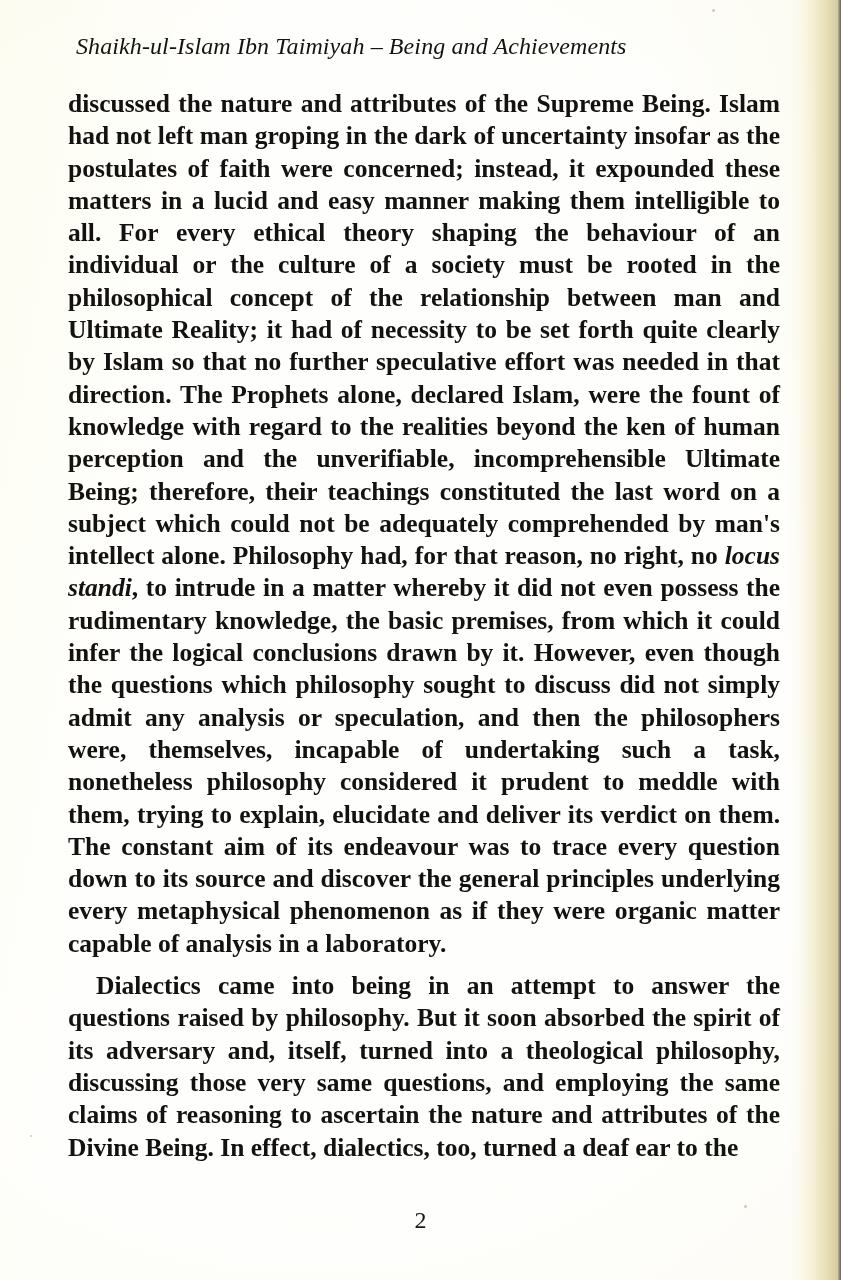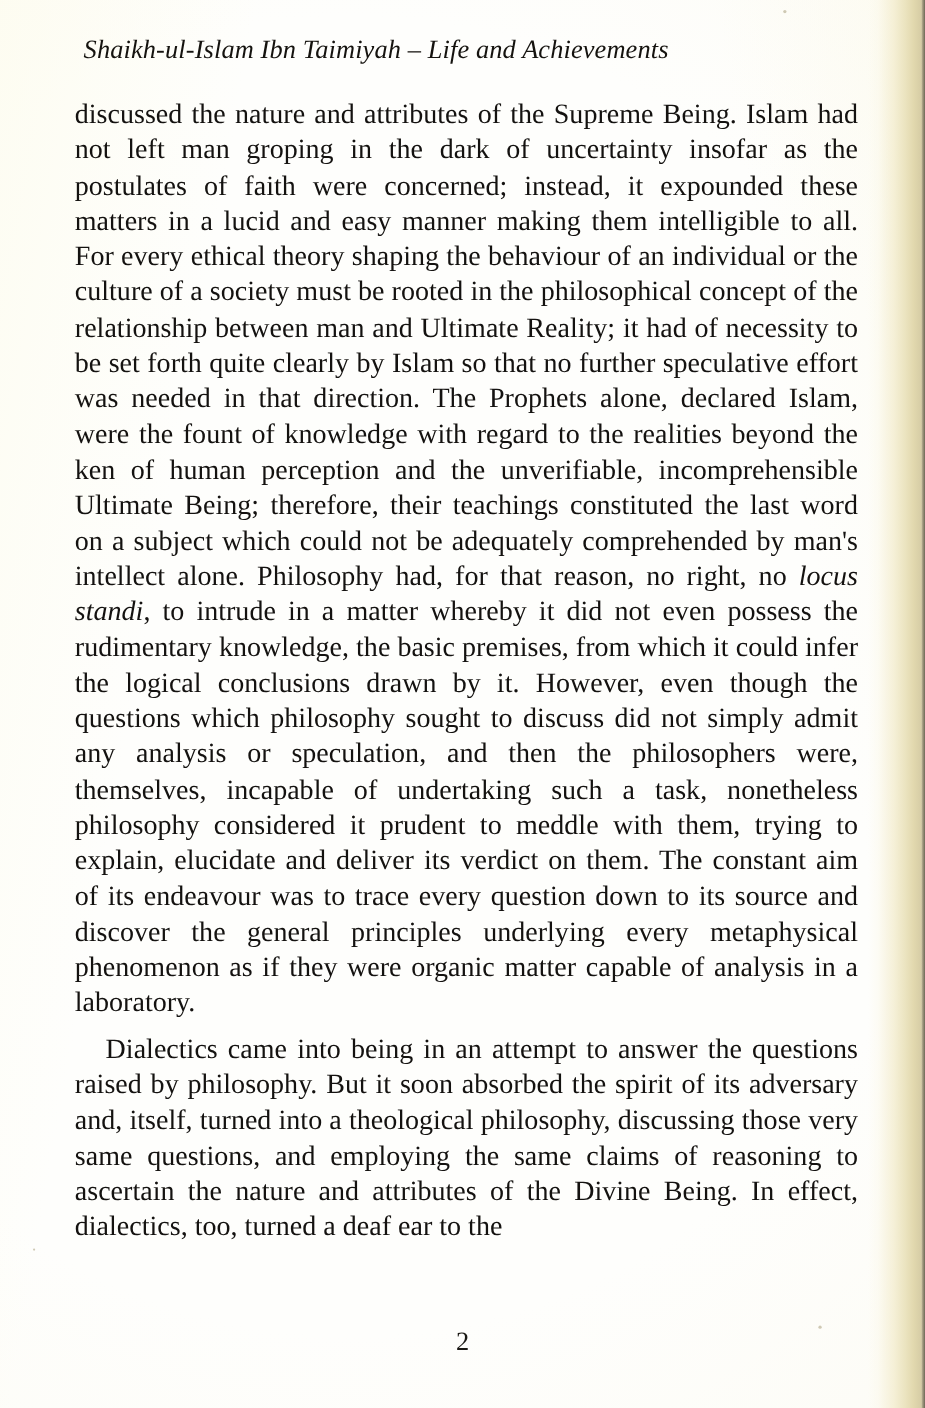--- a/index.html
+++ b/index.html
@@ -85,20 +85,21 @@
     letter-spacing: 0.1px;
     white-space: nowrap;
     color: #15130f;
   }
 
   .body-text {
     position: absolute;
     left: 0;
     top: 88px;
     width: 712px;
+    font-weight: bold;
   }
 
   .para {
     margin: 0;
     text-align: justify;
     text-justify: inter-word;
     font-size: 25.5px;
     line-height: 32.3px;
     color: #141210;
     hyphens: none;
@@ -128,21 +129,21 @@
 
 <div class="page-scan">
   <div class="scan-tint"></div>
 
   <div class="speck" style="left:712px; top:9px; width:3px; height:3px;"></div>
   <div class="speck" style="left:744px; top:1205px; width:3px; height:3px;"></div>
   <div class="speck" style="left:30px; top:1135px; width:2px; height:2px;"></div>
 
   <div class="content">
 
-    <div class="running-head">Shaikh-ul-Islam Ibn Taimiyah – Life and Achievements</div>
+    <div class="running-head">Shaikh-ul-Islam Ibn Taimiyah – Being and Achievements</div>
 
     <div class="body-text">
 
       <p class="para"><span>discussed the nature and attributes of the Supreme Being. Islam had not left man groping in the dark of uncertainty insofar as the postulates of faith were concerned; instead, it expounded these matters in a lucid and easy manner making them intelligible to all. For every ethical theory shaping the behaviour of an individual or the culture of a society must be rooted in the philosophical concept of the relationship between man and Ultimate Reality; it had of necessity to be set forth quite clearly by Islam so that no further speculative effort was needed in that direction. The Prophets alone, declared Islam, were the fount of knowledge with regard to the realities beyond the ken of human perception and the unverifiable, incomprehensible Ultimate Being; therefore, their teachings constituted the last word on a subject which could not be adequately comprehended by man's intellect alone. Philosophy had, for that reason, no right, no </span><span class="it">locus standi</span><span>, to intrude in a matter whereby it did not even possess the rudimentary knowledge, the basic premises, from which it could infer the logical conclusions drawn by it. However, even though the questions which philosophy sought to discuss did not simply admit any analysis or speculation, and then the philosophers were, themselves, incapable of undertaking such a task, nonetheless philosophy considered it prudent to meddle with them, trying to explain, elucidate and deliver its verdict on them. The constant aim of its endeavour was to trace every question down to its source and discover the general principles underlying every metaphysical phenomenon as if they were organic matter capable of analysis in a laboratory.</span></p>
 
       <p class="para indented">Dialectics came into being in an attempt to answer the questions raised by philosophy. But it soon absorbed the spirit of its adversary and, itself, turned into a theological philosophy, discussing those very same questions, and employing the same claims of reasoning to ascertain the nature and attributes of the Divine Being. In effect, dialectics, too, turned a deaf ear to the</p>
 
     </div>
   </div>
 

